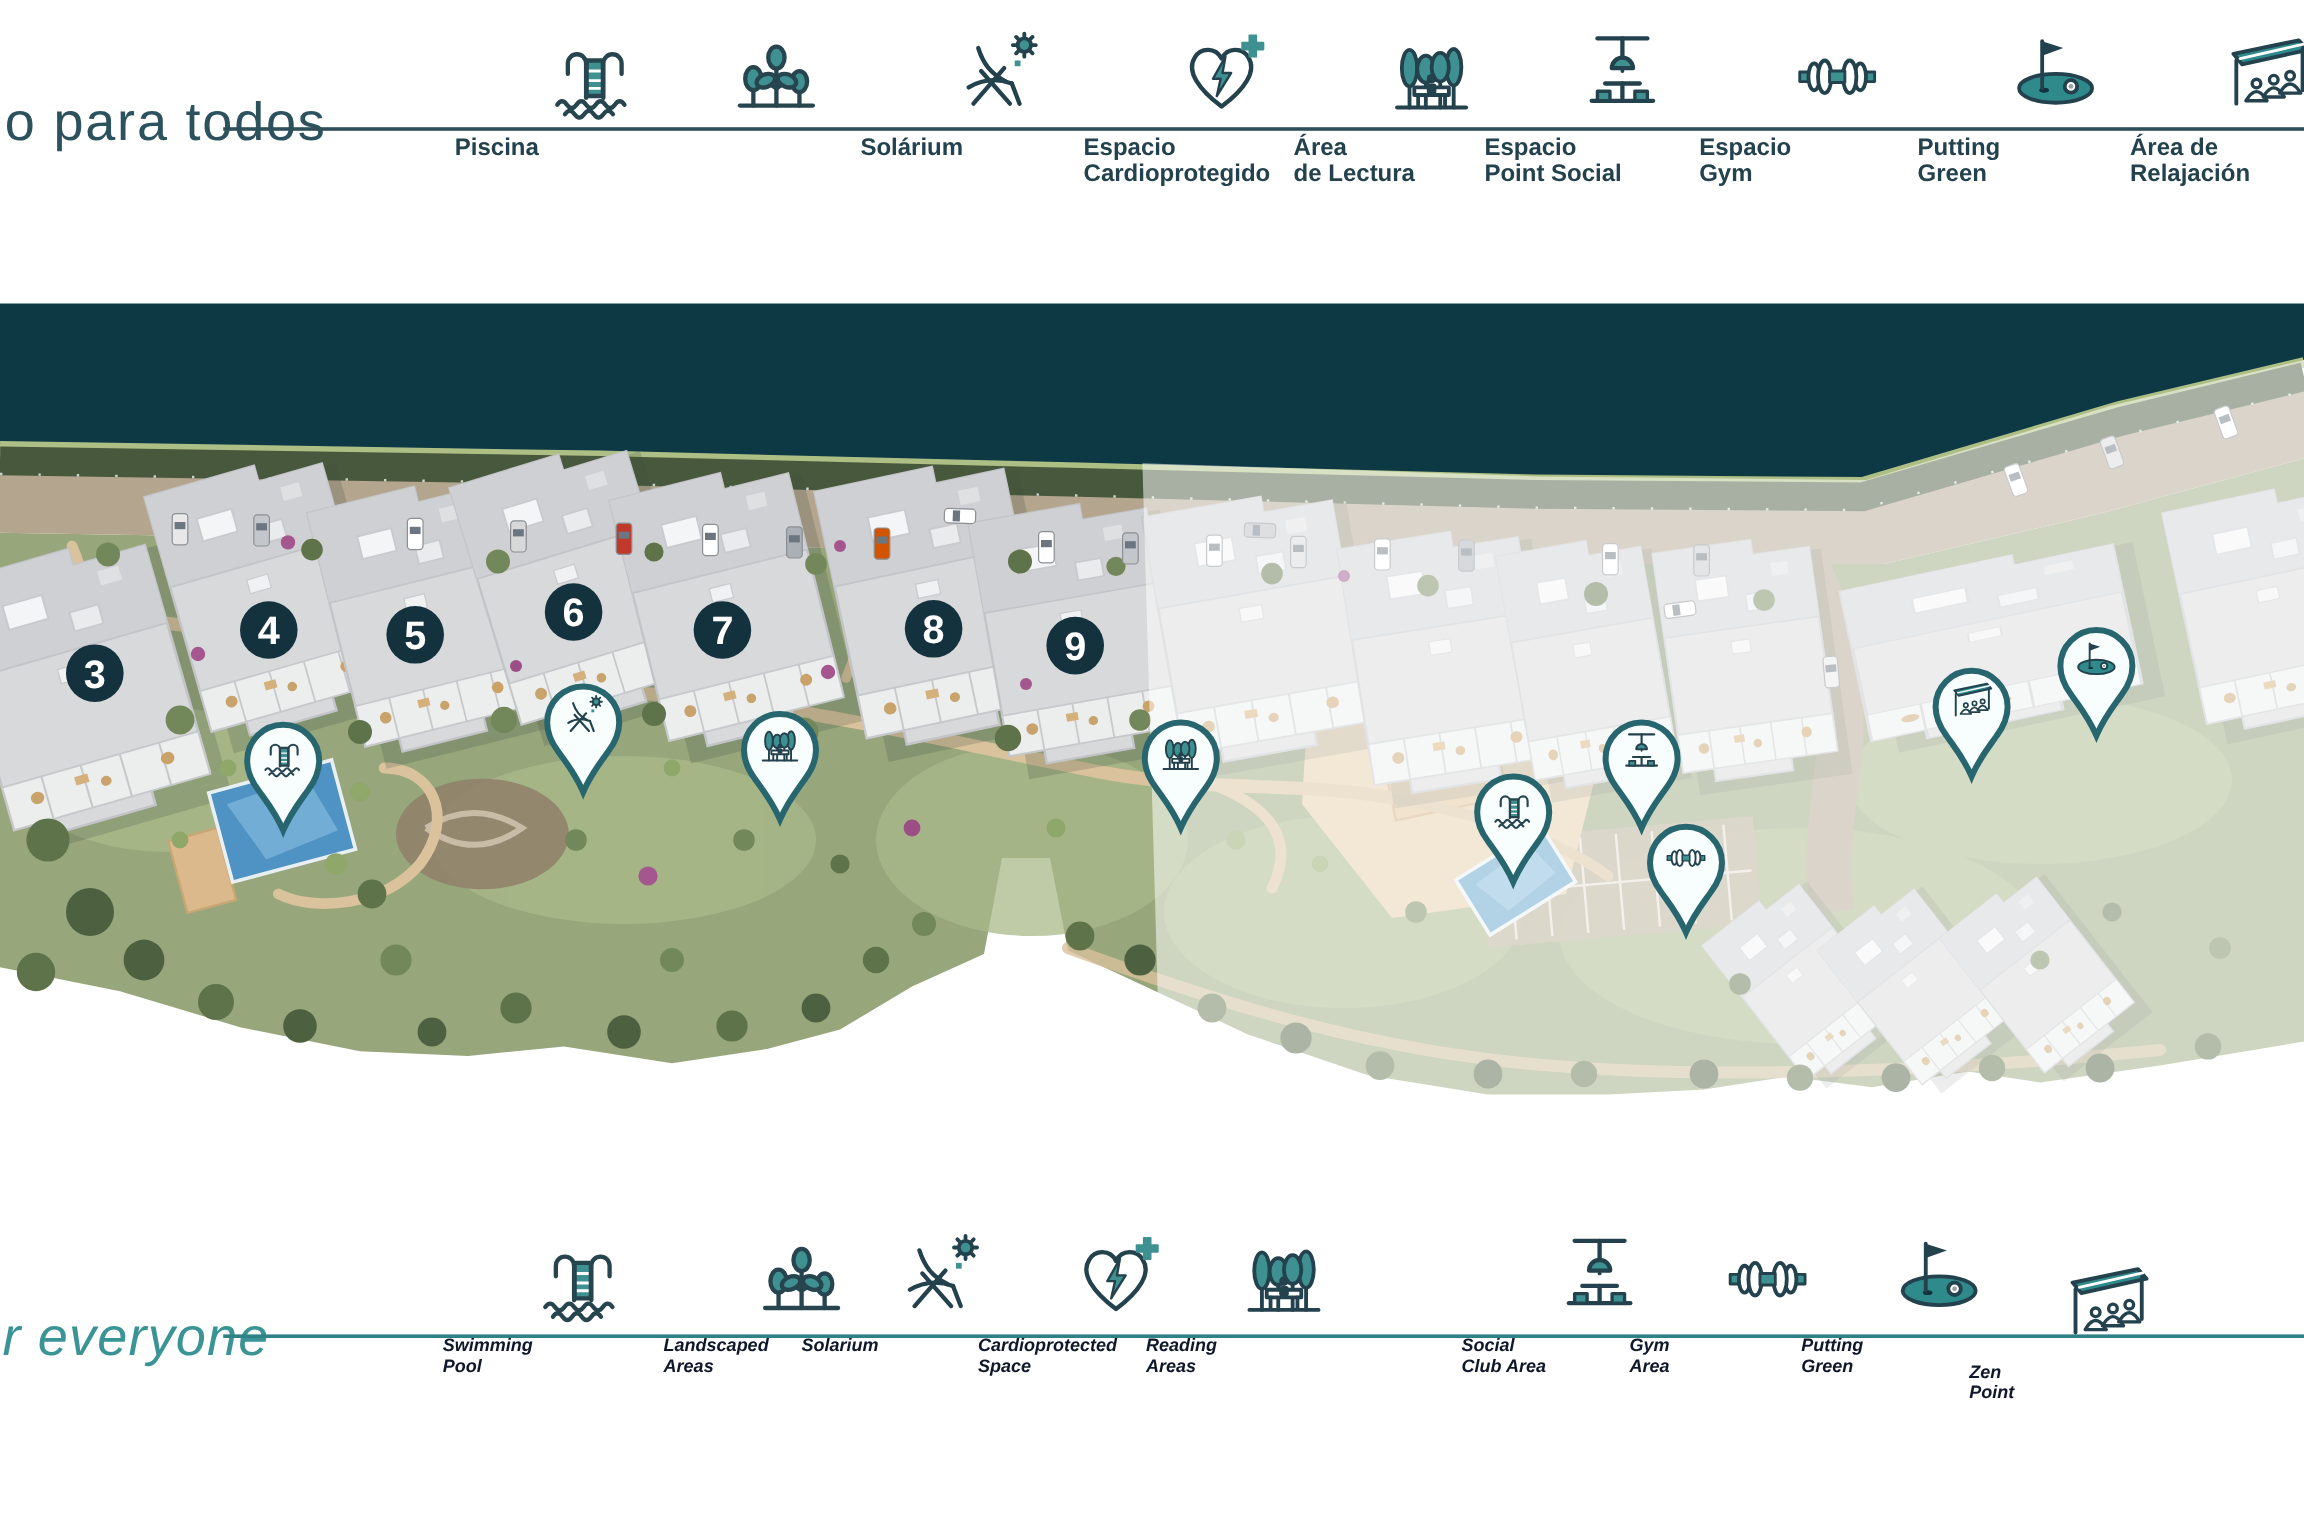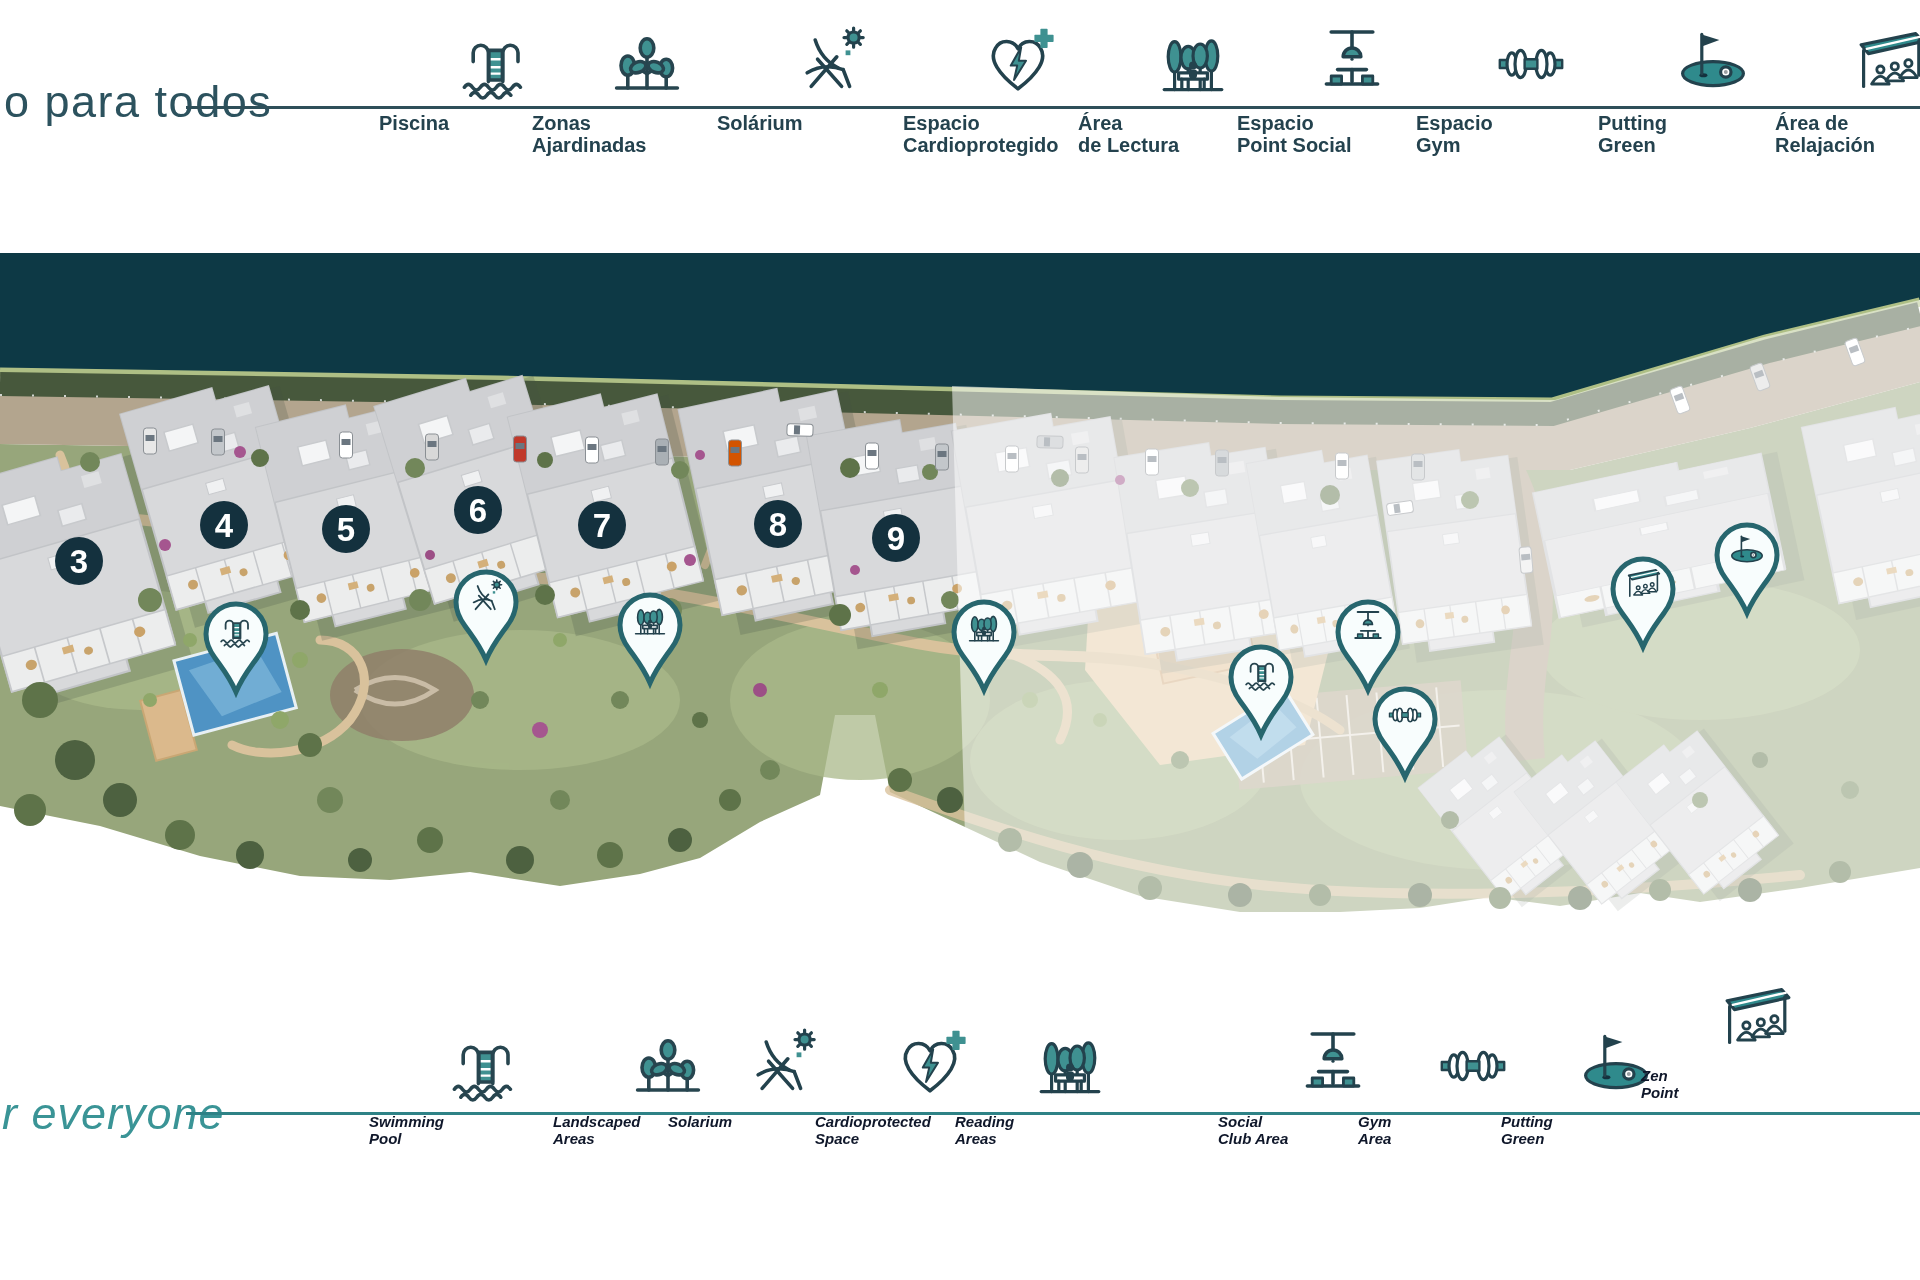--- a/index.html
+++ b/index.html
@@ -166,24 +166,20 @@
             <use href="#ic-pool"></use>
           </svg>
           <div class="lbl">
             <div>Piscina</div>
           </div>
         </div>
         <div class="legend-item top" style="left: 647px; top: 24px;">
           <svg class="licon" viewBox="0 0 100 100">
             <use href="#ic-plants"></use>
           </svg>
-          <div class="lbl">
-            <div>Zonas</div>
-            <div>Ajardinadas</div>
-          </div>
         </div>
         <div class="legend-item top" style="left: 832px; top: 24px;">
           <svg class="licon" viewBox="0 0 100 100">
             <use href="#ic-solarium"></use>
           </svg>
           <div class="lbl">
             <div>Solárium</div>
           </div>
         </div>
         <div class="legend-item top" style="left: 1018px; top: 24px;">
@@ -663,21 +659,21 @@
         </div>
         <div class="legend-item bottom" style="left: 1616px; top: 1026px;">
           <svg class="licon" viewBox="0 0 100 100">
             <use href="#ic-golf"></use>
           </svg>
           <div class="lbl">
             <div>Putting</div>
             <div>Green</div>
           </div>
         </div>
-        <div class="legend-item bottom" style="left: 1756px; top: 980px;">
+        <div class="legend-item bottom" style="left: 1756px; top: 1048px;">
           <svg class="licon" viewBox="0 0 100 100">
             <use href="#ic-zen"></use>
           </svg>
           <div class="lbl">
             <div>Zen</div>
             <div>Point</div>
           </div>
         </div>
       </div>
   </div>

